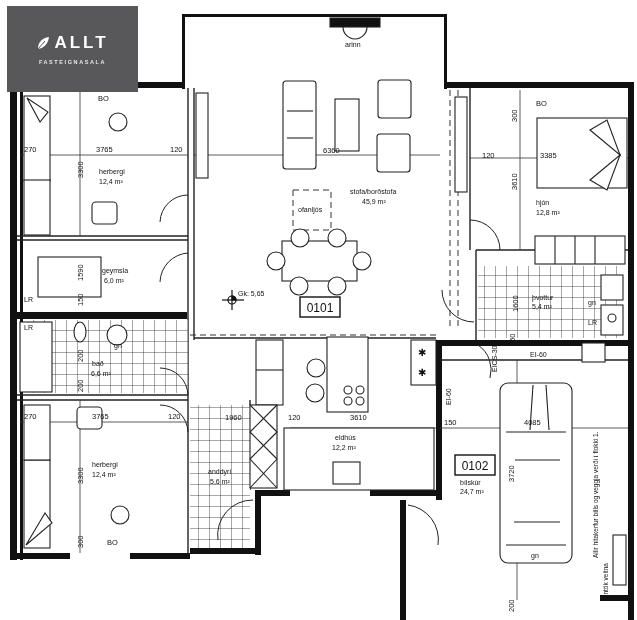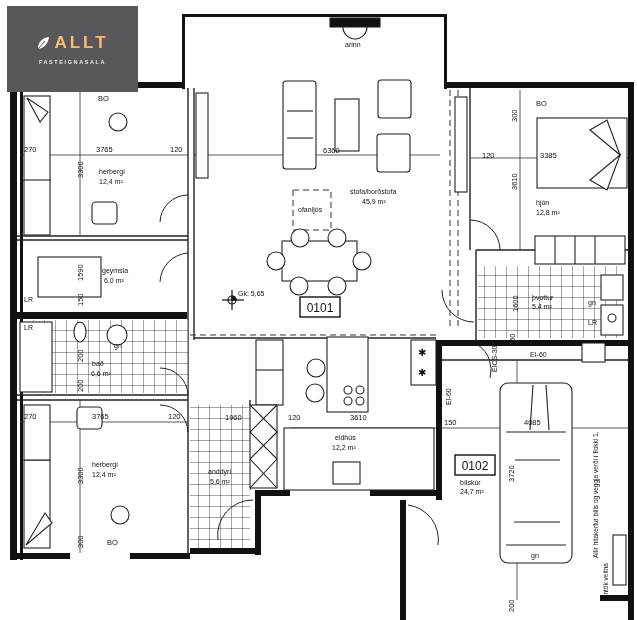--- a/index.html
+++ b/index.html
@@ -1,21 +1,21 @@
 <!DOCTYPE html>
 <html><head>
 <meta charset="utf-8">
 <style>
   html, body { margin: 0; padding: 0; background: #ffffff; }
   body { width: 637px; height: 620px; overflow: hidden; position: relative; font-family: "Liberation Sans", sans-serif; }
   #plan { position: absolute; left: 0; top: 0; width: 637px; height: 620px; }
   .logo-box { position: absolute; left: 7px; top: 6px; width: 131px; height: 86px; background: #58585a; display: flex; flex-direction: column; align-items: center; justify-content: center; z-index: 5; }
   .logo-row { display: flex; align-items: center; gap: 4px; }
   .logo-leaf { width: 14px; height: 14px; }
-  .logo-word { color: #fdba74; font-weight: bold; font-size: 17px; letter-spacing: 3px; font-family: "Liberation Sans", sans-serif; }
+  .logo-word { color: #ffffff; font-weight: bold; font-size: 17px; letter-spacing: 3px; font-family: "Liberation Sans", sans-serif; }
   .logo-sub { color: #e8e8e8; font-size: 5.5px; letter-spacing: 1.6px; margin-top: 6px; font-family: "Liberation Sans", sans-serif; font-weight: bold; }
   svg text { font-family: "Liberation Sans", sans-serif; fill: #111; }
   .lbl { font-size: 7px; }
   .dim { font-size: 7.5px; }
   .room-id { font-size: 12px; }
 </style>
 </head>
 <body>
 
 <div class="logo-box">

